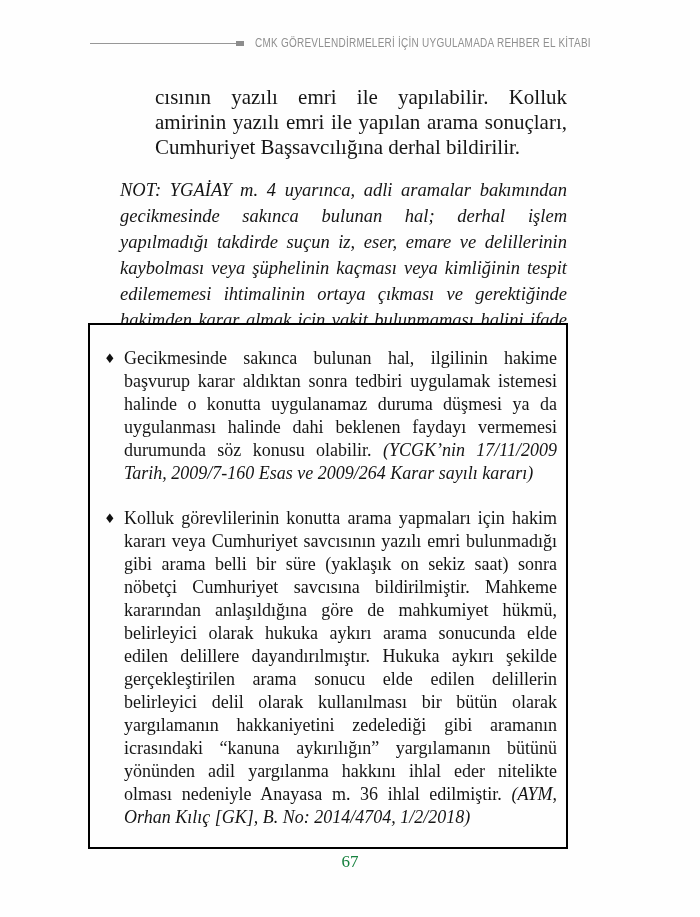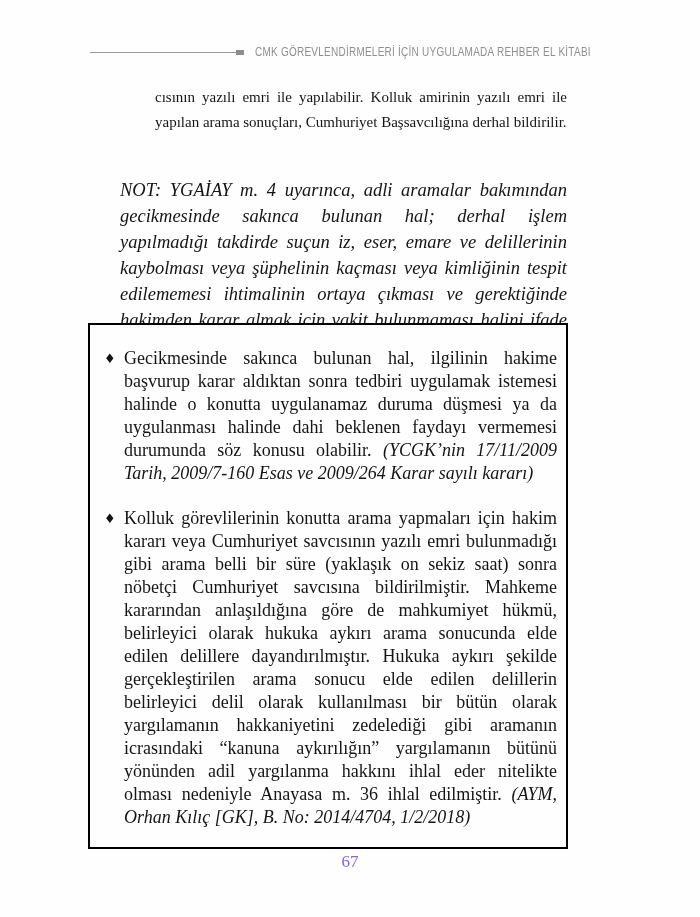--- a/index.html
+++ b/index.html
@@ -9,21 +9,21 @@
     height: 917px;
     background: #fefefe;
     font-family: "Liberation Serif", "DejaVu Serif", serif;
     color: #151515;
     overflow: hidden;
   }
 
   
   .running-head {
     position: absolute;
-    top: 45px;
+    top: 36px;
     left: 90px;
     display: flex;
     align-items: center;
     height: 14px;
   }
   .rule {
     width: 146px;
     height: 1px;
     background: #979797;
   }
@@ -43,21 +43,21 @@
     transform-origin: left center;
   }
 
   
   .intro {
     position: absolute;
     left: 155px;
     width: 412px;
     top: 85px;
     margin: 0;
-    font-size: 15px;
+    font-size: 21px;
     line-height: 25px;
     text-align: justify;
     hyphens: auto;
     -webkit-hyphens: auto;
   }
   .note {
     position: absolute;
     left: 120px;
     width: 447px;
     top: 177px;
@@ -108,21 +108,21 @@
   
   .page-footer {
     position: absolute;
     left: 0;
     right: 0;
     top: 852px;
     text-align: center;
   }
   .page-number {
     font-size: 17px;
-    color: #8b5cf6;
+    color: #15803d;
   }
 </style>
 </head>
 <body>
 
 <div class="page">
 
   <header class="running-head">
     <span class="rule"></span>
     <span class="rule-square"></span>

